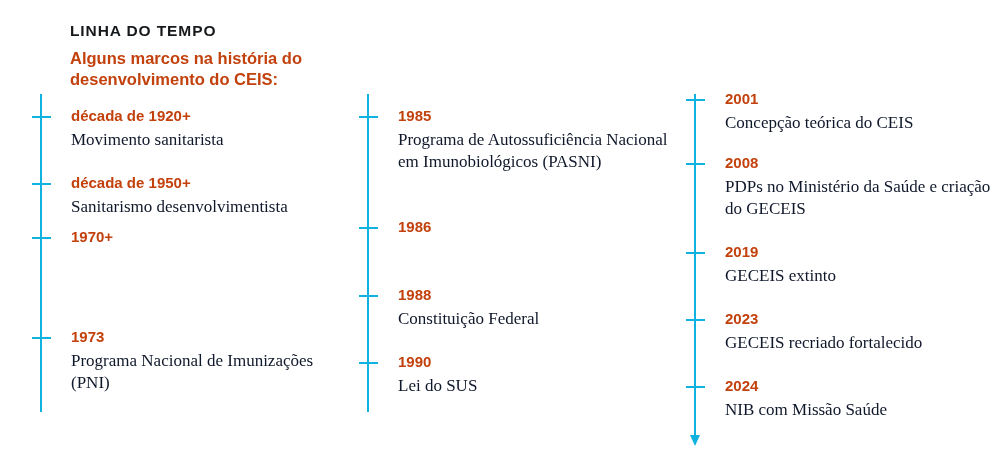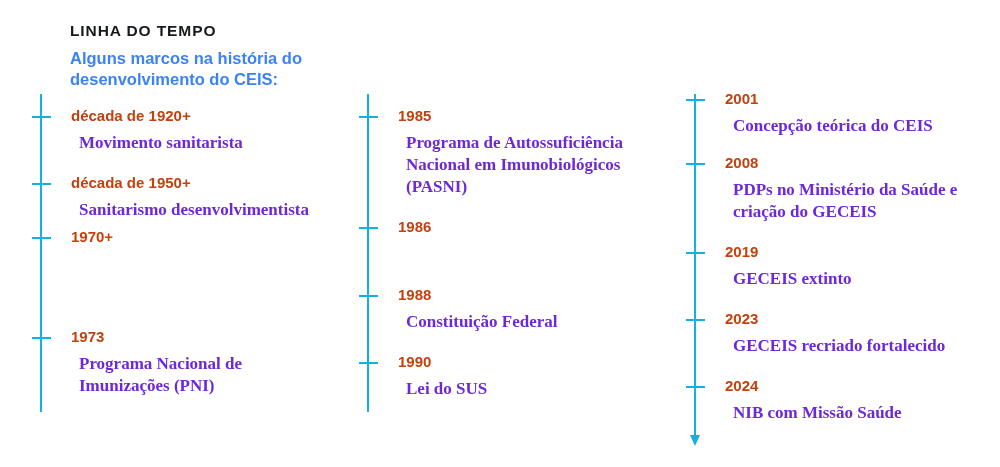--- a/index.html
+++ b/index.html
@@ -35,21 +35,21 @@
     font-size: 15.5px;
     letter-spacing: 0.9px;
     color: #16191c;
     line-height: 1.2;
     margin: 0 0 7px 0;
   }
   .subtitle {
     font-family: "Liberation Sans", sans-serif;
     font-weight: bold;
     font-size: 16.5px;
-    color: #3b82f6;
+    color: #c2410c;
     line-height: 1.28;
     margin: 0;
     max-width: 310px;
   }
 
   
   .columns {
     position: absolute;
     left: 0;
     top: 90px;
@@ -113,25 +113,24 @@
     font-weight: bold;
     font-size: 15px;
     color: #c2410c;
     margin: 0 0 5px 0;
     padding-left: 31px;
     line-height: 1.15;
   }
   .entry-desc {
     font-family: "Liberation Serif", serif;
     font-size: 17px;
-    color: #6d28d9;
-    margin: 8px;
+    color: #0f172a;
+    margin: 0;
     padding-left: 31px;
     line-height: 1.3;
-    font-weight: bold;
   }
 </style>
 </head>
 <body>
 
 <div class="page">
 
   <div class="header">
     <div class="kicker">LINHA DO TEMPO</div>
     <div class="subtitle">Alguns marcos na história do desenvolvimento do CEIS:</div>

